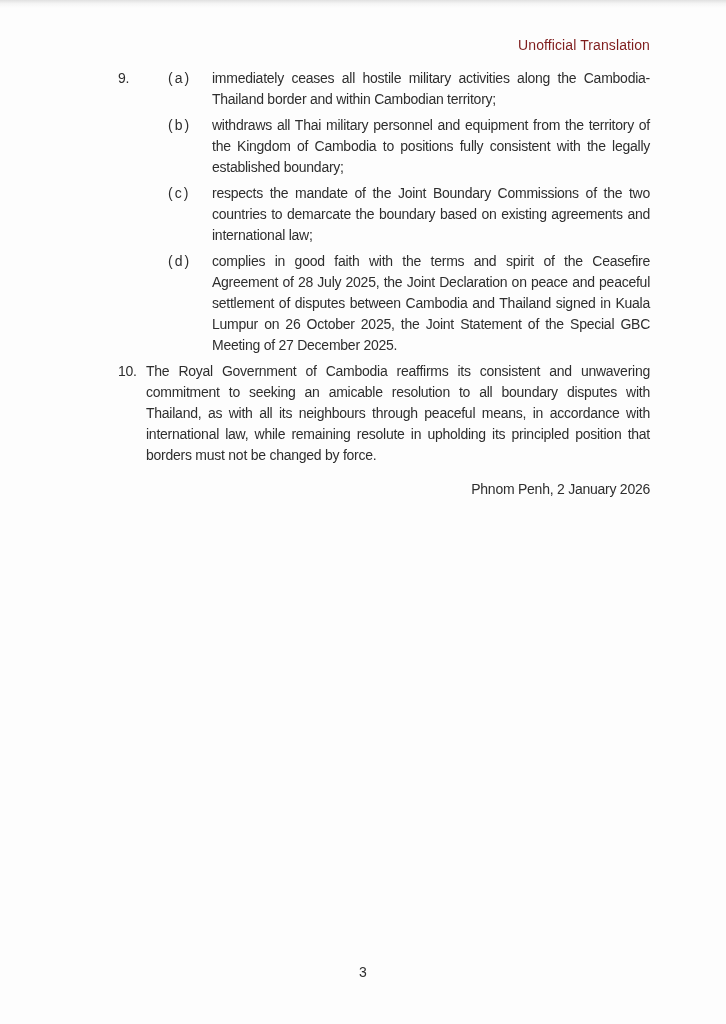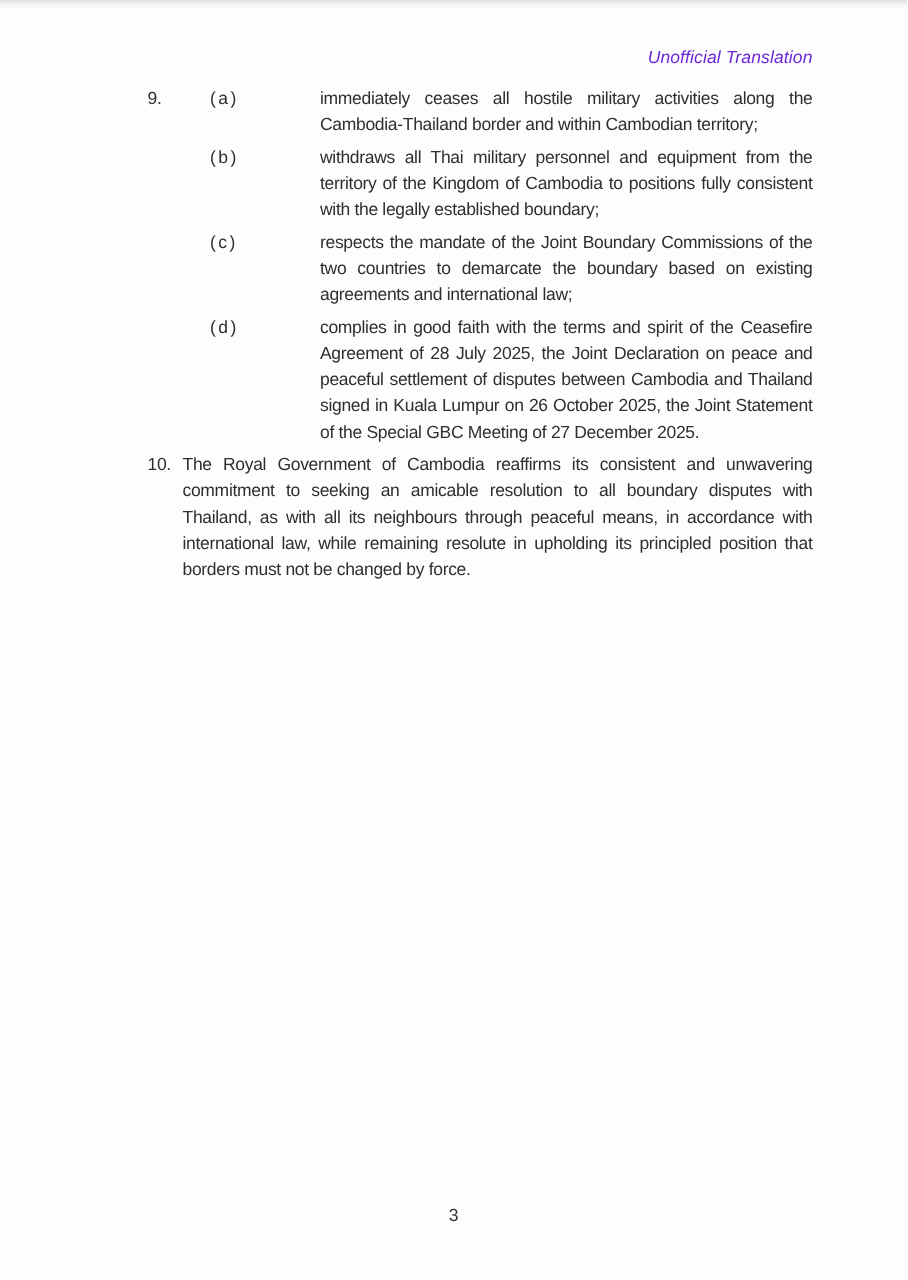--- a/index.html
+++ b/index.html
@@ -25,22 +25,21 @@
     height: 8px;
     background: linear-gradient(to bottom, #c9c9c9 0%, #eeeeee 45%, rgba(253,253,253,0) 100%);
     opacity: 0.55;
   }
 
   .translation-note {
     position: absolute;
     top: 37px;
     right: 76px;
     font-size: 14px;
-    font-style: italic;
-    color: #6d28d9;
+    color: #7f1d1d;
     letter-spacing: 0.1px;
   }
 
   .content {
     position: absolute;
     top: 62px;
     left: 118px;
     width: 532px;
     font-size: 14px;
     line-height: 21px;
@@ -80,21 +79,20 @@
   .sub-item-label {
     position: absolute;
     left: 0;
     top: 0;
     letter-spacing: 2px;        
     white-space: nowrap;
   }
 
   .sub-item-text {
     text-align: justify;
-    margin-left: 44px;
   }
 
   .dateline {
     margin-top: 13px;
     text-align: right;
   }
 
   .page-number {
     position: absolute;
     top: 964px;
@@ -143,18 +141,19 @@
 
       </div>
     </section>
 
     <section class="item">
       <span class="item-number">10.</span>
       <p class="item-text">The Royal Government of Cambodia reaffirms its consistent and unwavering commitment to seeking an amicable resolution to all boundary disputes with Thailand, as with all its neighbours through peaceful means, in accordance with international law, while remaining resolute in upholding its principled position that borders must not be changed by force.</p>
     </section>
 
 
+    <p class="dateline">Phnom Penh, 2 January 2026</p>
 
   </main>
 
   <footer class="page-number">3</footer>
 
 </div>
 
 </body></html>

